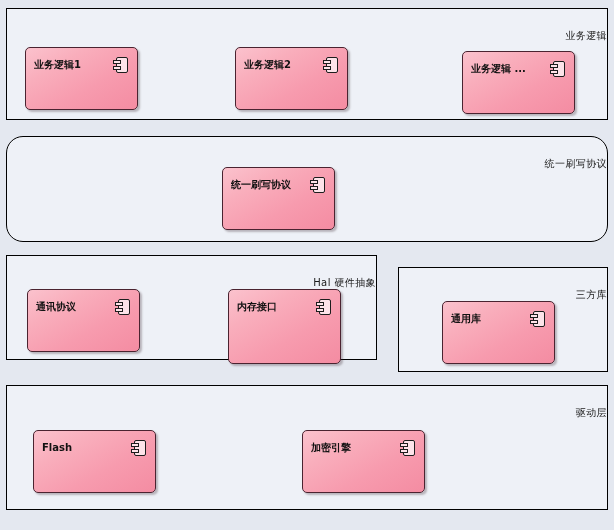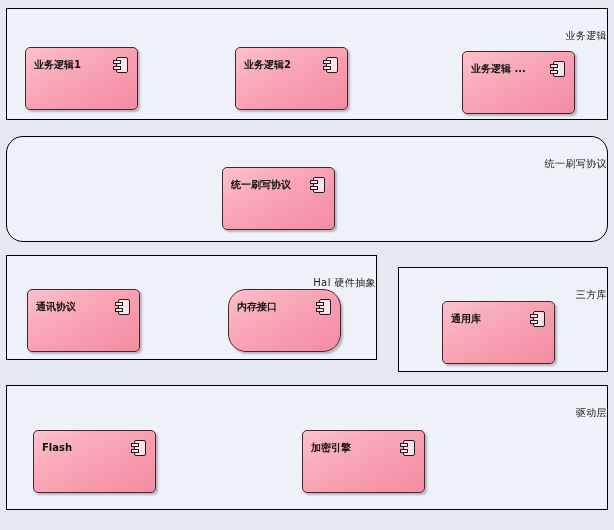--- a/index.html
+++ b/index.html
@@ -153,21 +153,21 @@
 
     <div class="component" style="left:20px; top:33px; width:113px; height:63px;">
       <div class="component-label">通讯协议</div>
       <div class="component-icon">
         <div class="ci-body"></div>
         <div class="ci-tab ci-tab-top"></div>
         <div class="ci-tab ci-tab-bottom"></div>
       </div>
     </div>
 
-    <div class="component" style="left:221px; top:33px; width:113px; height:63px;border-radius:18px;">
+    <div class="component" style="left:221px; top:33px; width:113px; height:75px;">
       <div class="component-label">内存接口</div>
       <div class="component-icon">
         <div class="ci-body"></div>
         <div class="ci-tab ci-tab-top"></div>
         <div class="ci-tab ci-tab-bottom"></div>
       </div>
     </div>
   </div>
 
   <div class="band" style="left:398px; top:255px; width:210px; height:105px;margin-top:12px;">

